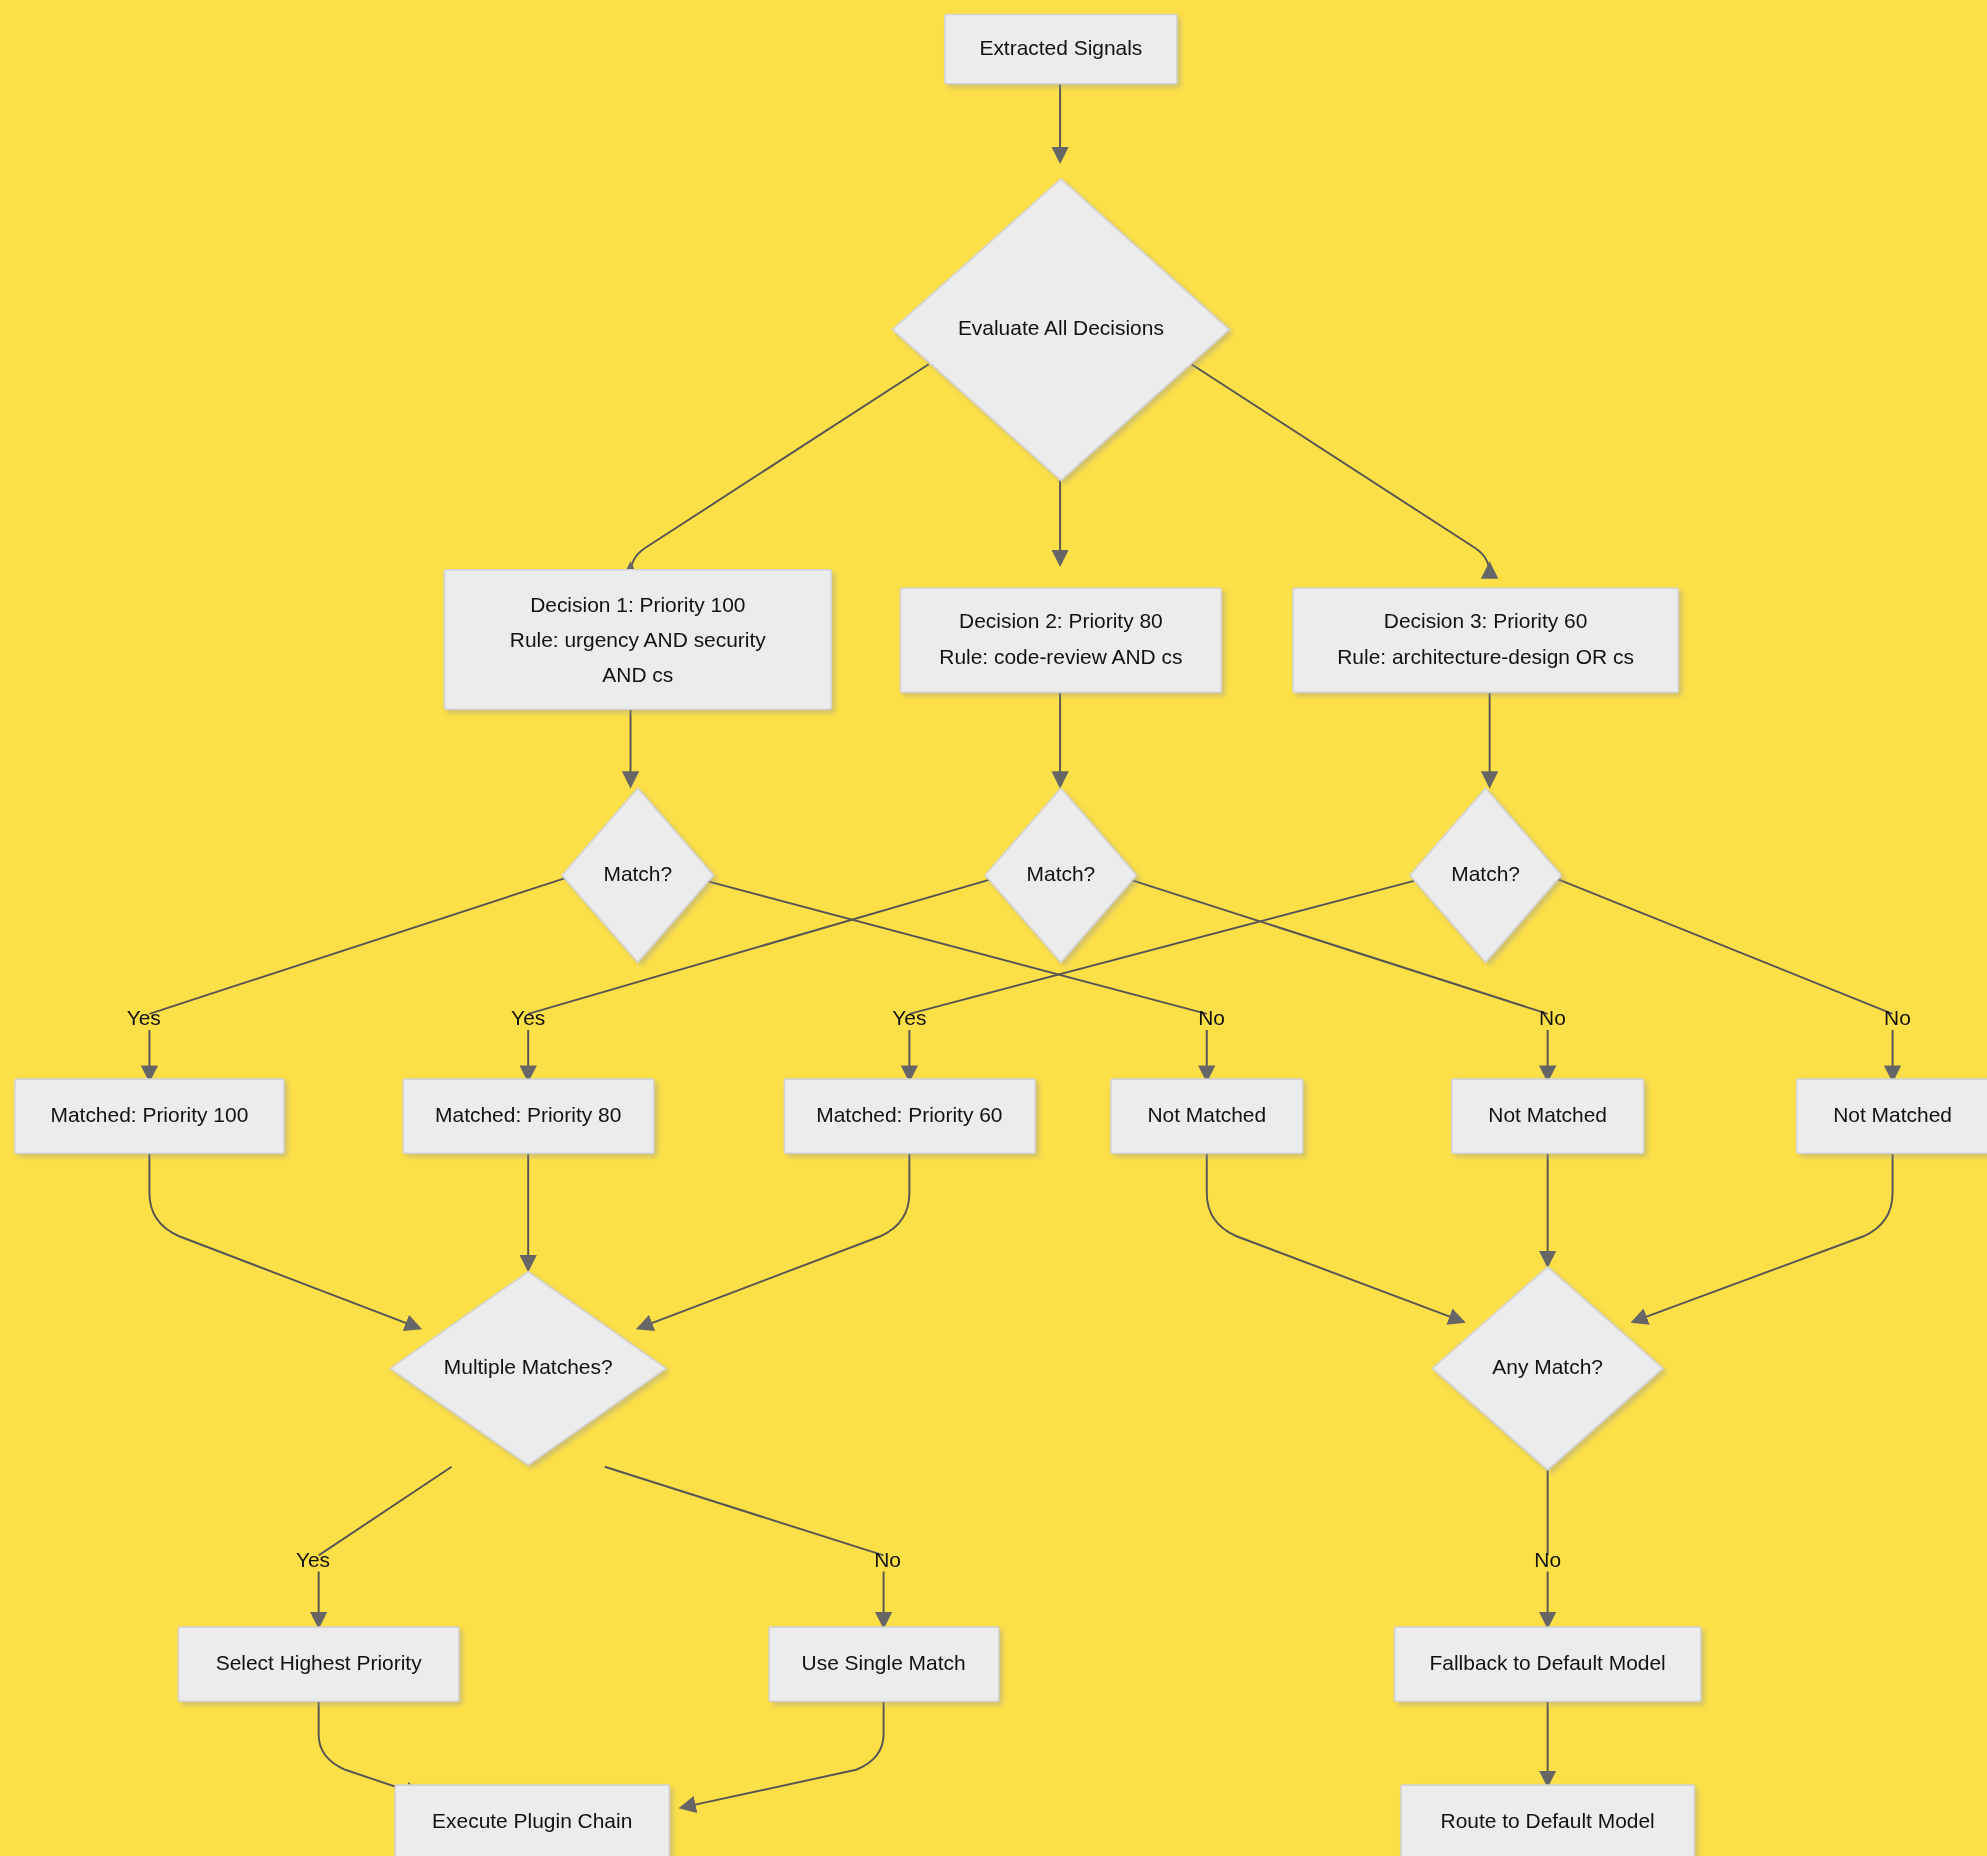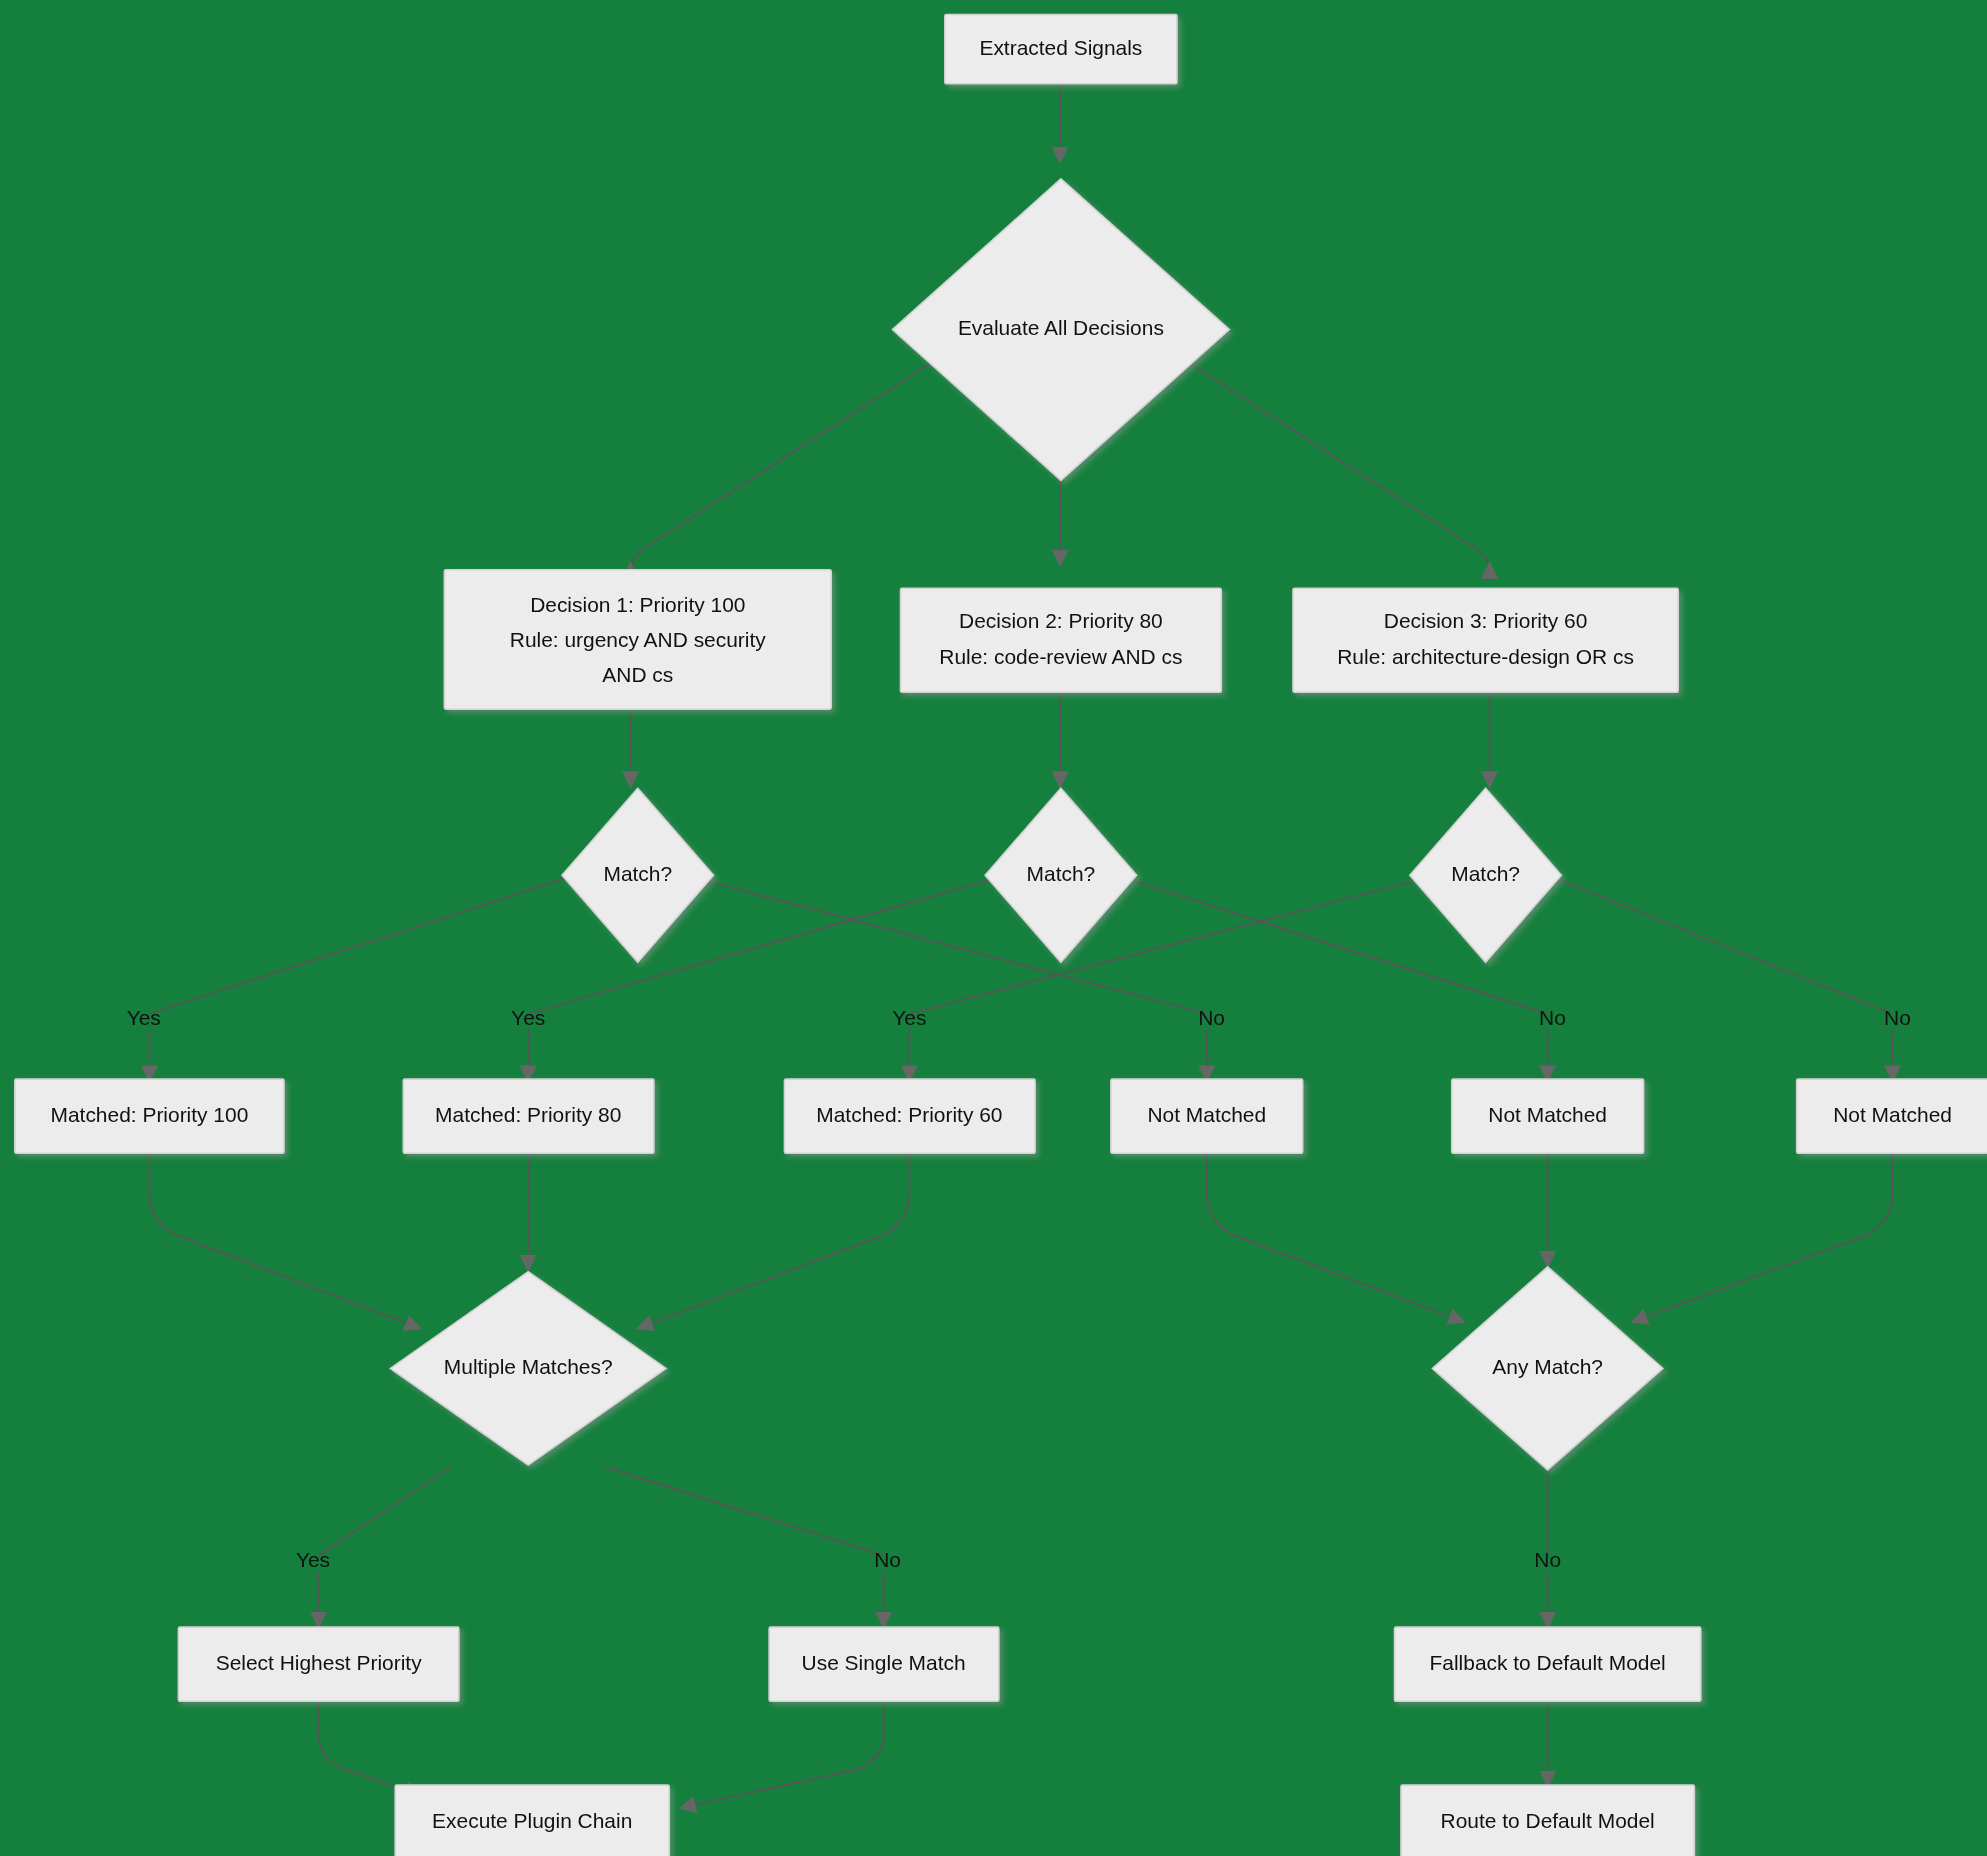--- a/index.html
+++ b/index.html
@@ -7,21 +7,21 @@
     padding: 0;
     background: #ffffff;
   }
   body {
     font-family: "Liberation Sans", sans-serif;
   }
   #flow-root {
     position: relative;
     width: 1988px;
     height: 1856px;
-    background: #15803d;
+    background: #fde047;
     overflow: hidden;
   }
   svg#flow-svg {
     position: absolute;
     left: 0;
     top: 0;
     width: 1988px;
     height: 1856px;
     display: block;
   }

